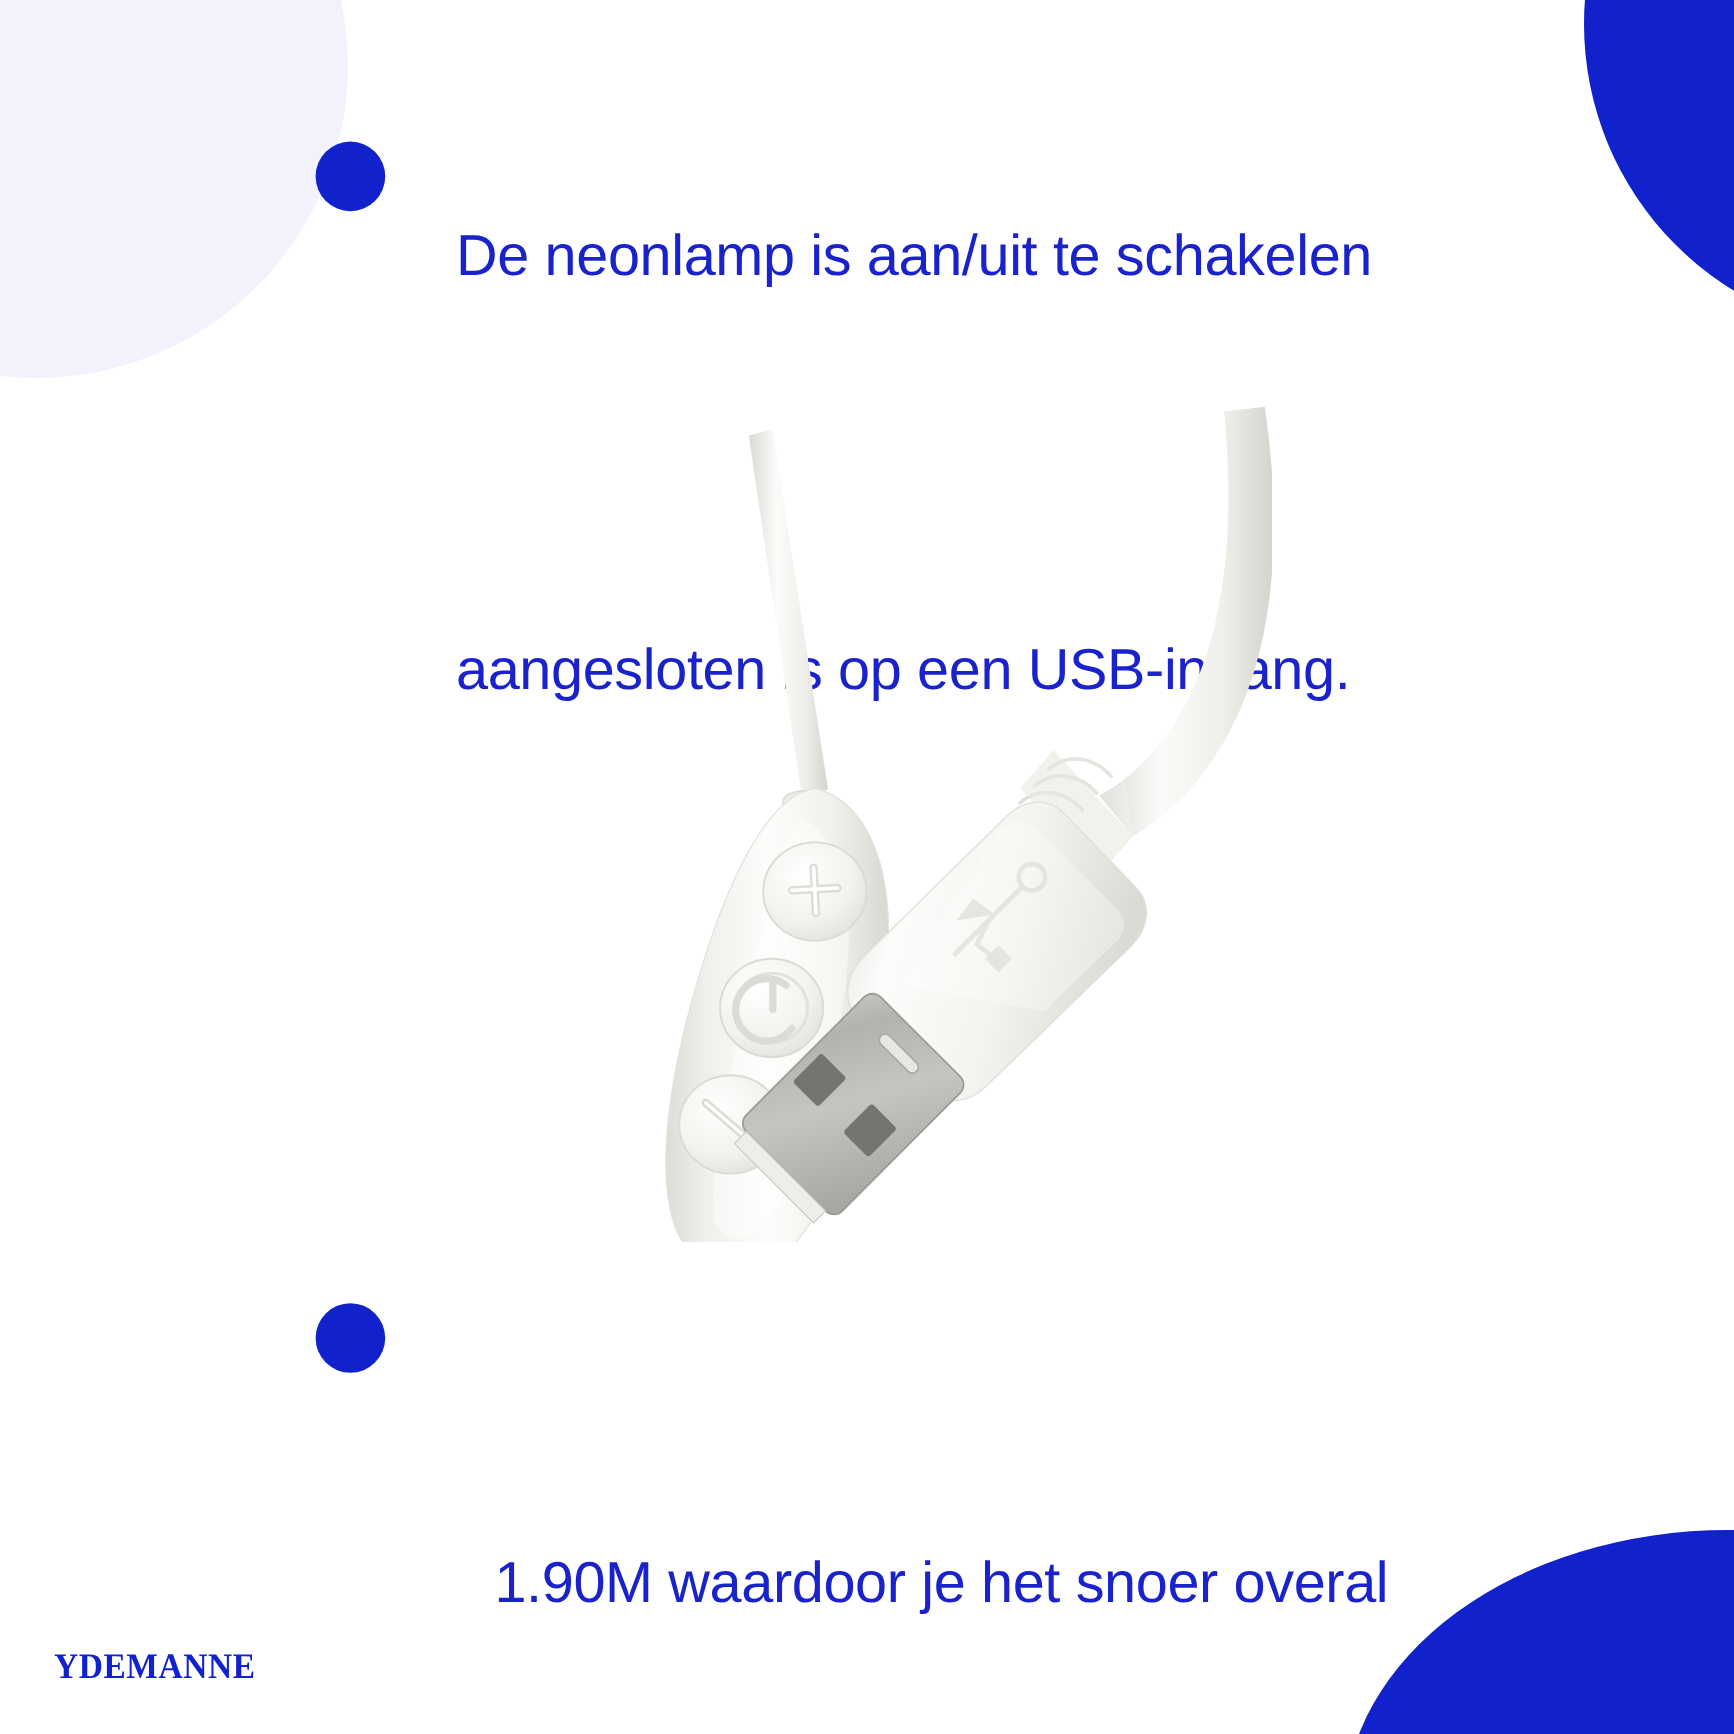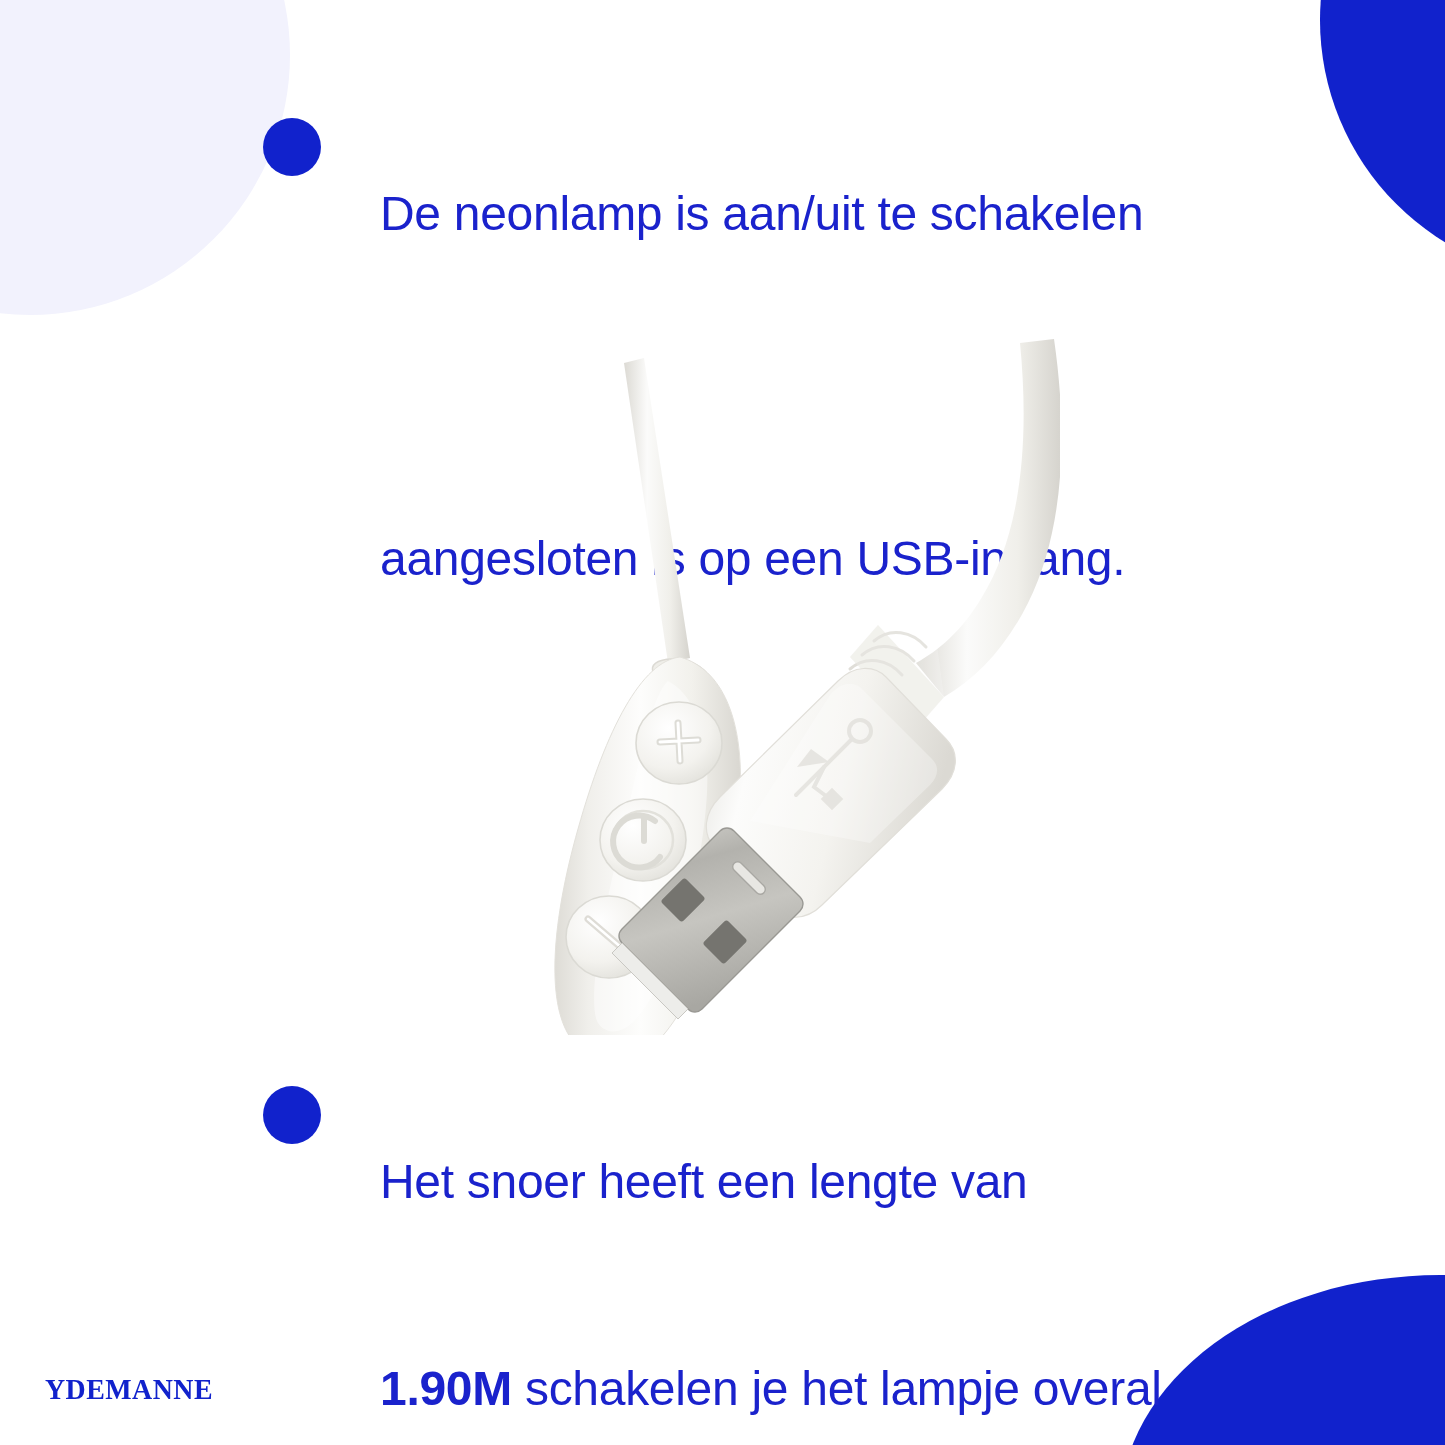--- a/index.html
+++ b/index.html
@@ -70,21 +70,22 @@
     margin-left: 59px;
     color: #1a22cc;
     font-size: 48px;
     line-height: 69px;
     font-weight: 400;
     letter-spacing: -0.3px;
     font-family: "Liberation Sans", sans-serif;
     white-space: pre-line;
   }
   .feature-text .hl {
-    font-weight: 700;
+    font-weight: 400;
+    margin-left: 32px;
   }
 
   
   #logo {
     position: absolute;
     left: 45px;
     top: 1372px;
     color: #1122cc;
     font-family: "Liberation Serif", serif;
     font-weight: 700;
@@ -259,23 +260,22 @@
         <rect x="378" y="602" width="34" height="30" rx="3" transform="rotate(-45 395 617)" fill="#75746f"></rect>
 
         <rect x="414" y="532" width="10" height="42" rx="5" transform="rotate(-45 419 553)" fill="#e8e7e3" stroke="#a9a8a3" stroke-width="1.4"></rect>
       </g>
     </svg>
   </div>
 
   <div class="text-block" id="text-block-bottom">
     <div class="bullet-dot"></div>
     <div class="feature-text">
-      <span>Het snoer heeft een lengte van</span>
-      <br>
-      <span class="hl">1.90M</span><span> schakelen je het lampje overal</span>
+      <br>
+      <span class="hl">1.90M</span><span> waardoor je het snoer overal</span>
       <br>
       
     </div>
   </div>
 
   <div id="logo">YDEMANNE</div>
 
 </div>
 
 </body></html>

